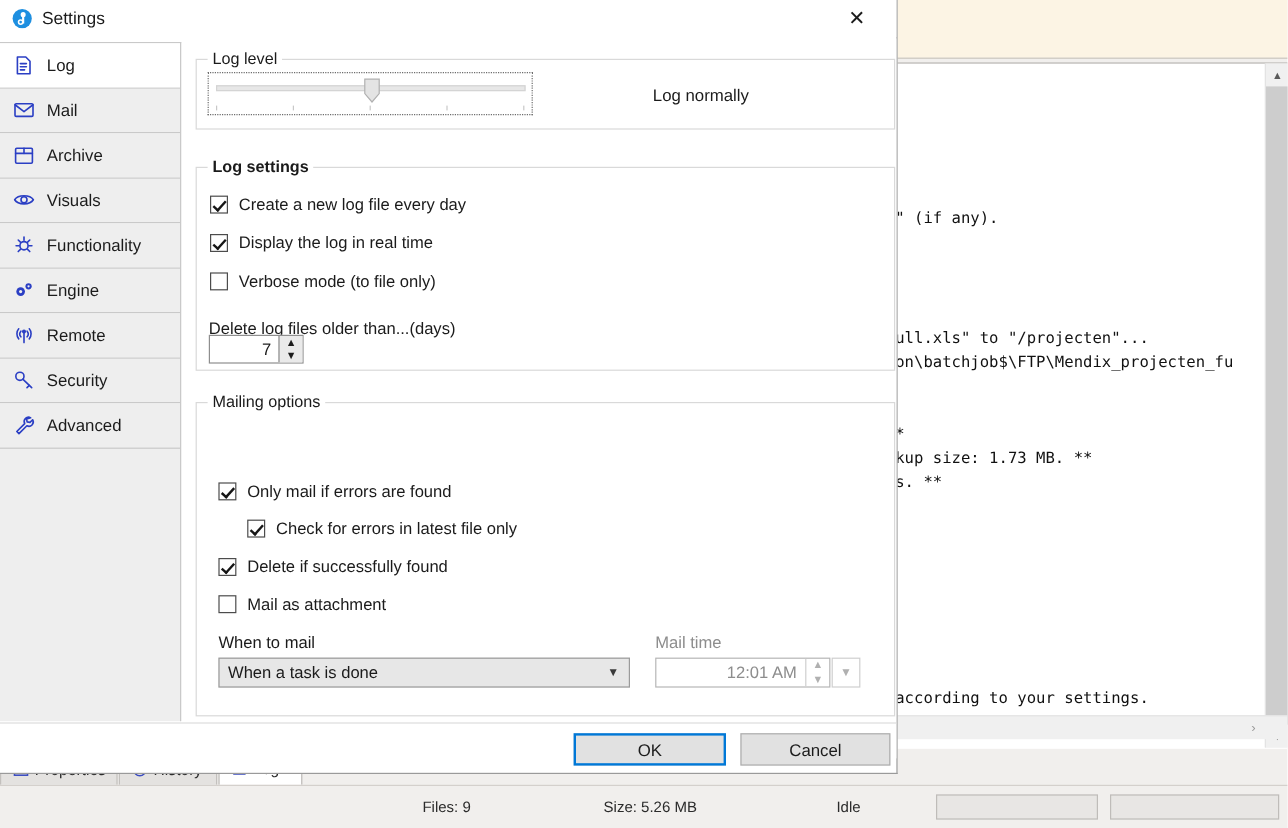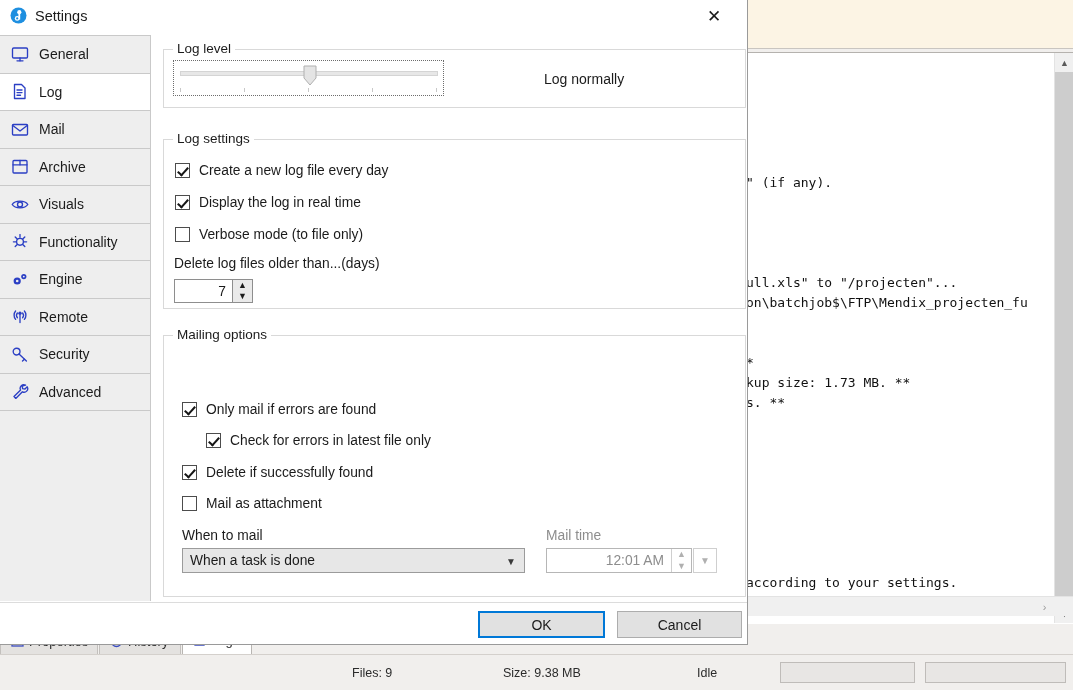--- a/index.html
+++ b/index.html
@@ -319,21 +319,21 @@
           <svg width="13" height="13" viewBox="0 0 13 13">
               <path d="M2 2 h6 l3 3 v6 h-9 z" fill="none" stroke="#3b4cc0" stroke-width="1.3"></path>
             </svg>
         </span>
         <span>Log</span>
       </div>
     </div>
 
     <div class="statusbar">
       <div class="st-item" style="left:352px;">Files: 9</div>
-      <div class="st-item" style="left:503px;">Size: 9.38 MB</div>
+      <div class="st-item" style="left:503px;">Size: 5.26 MB</div>
       <div class="st-item" style="left:697px;">Idle</div>
     </div>
     <div class="st-prog" style="left:780px;width:135px;"></div>
     <div class="st-prog" style="left:925px;width:141px;"></div>
   </div>
 
   <div class="dialog">
 
     <div class="titlebar">
       <span class="title-icon">
@@ -343,30 +343,20 @@
           <rect x="8.4" y="6.6" width="1.8" height="6" fill="#ffffff"></rect>
           <circle cx="7.2" cy="11.4" r="2.4" fill="#ffffff"></circle>
           <circle cx="7.2" cy="11.4" r="1.1" fill="#1e8fe0"></circle>
         </svg>
       </span>
       <span class="title-text">Settings</span>
       <span class="closebtn">✕</span>
     </div>
 
     <div class="sidebar" id="sidebar">
-        <div class="side-item">
-          <span class="side-ico">
-            <svg width="19" height="17" viewBox="0 0 19 17" fill="none" stroke="#2b3fc4" stroke-width="1.35" stroke-linecap="round" stroke-linejoin="round">
-              <rect x="1.5" y="2" width="15" height="10" rx="1.2"></rect>
-              <line x1="6" y1="14.8" x2="12" y2="14.8"></line>
-              <line x1="9" y1="12" x2="9" y2="14.8"></line>
-            </svg>
-          </span>
-          <span>General</span>
-        </div>
         <div class="side-item active">
           <span class="side-ico">
             <svg width="19" height="17" viewBox="0 0 19 17" fill="none" stroke="#2b3fc4" stroke-width="1.35" stroke-linecap="round" stroke-linejoin="round">
               <path d="M3.5 1.5 h7 l3.5 3.5 v10.5 h-10.5 z"></path>
               <line x1="6" y1="7" x2="11" y2="7"></line>
               <line x1="6" y1="9.6" x2="11" y2="9.6"></line>
               <line x1="6" y1="12.2" x2="9.5" y2="12.2"></line>
             </svg>
           </span>
           <span>Log</span>
@@ -473,38 +463,38 @@
         <div class="tickrow" style="left:6px; top:27px; width:258px;">
           <div class="tick" style="left:0px;"></div>
           <div class="tick" style="left:64px;"></div>
           <div class="tick" style="left:128px;"></div>
           <div class="tick" style="left:192px;"></div>
           <div class="tick" style="left:256px;"></div>
         </div>
       </div>
       <div class="loglevel-text" style="left:392px; top:39px;">Log normally</div>
 
-      <div class="gbox" style="left:11px; top:107px; width:583px; height:170px;">
+      <div class="gbox" style="left:11px; top:107px; width:583px; height:170px;font-weight:bold;">
         <span class="glegend">Log settings</span>
       </div>
 
       <div class="cbrow" style="left:23px; top:131px;">
         <span class="cbox checked"></span>
         <span class="cblabel">Create a new log file every day</span>
       </div>
       <div class="cbrow" style="left:23px; top:163px;">
         <span class="cbox checked"></span>
         <span class="cblabel">Display the log in real time</span>
       </div>
       <div class="cbrow" style="left:23px; top:195px;">
         <span class="cbox"></span>
         <span class="cblabel">Verbose mode (to file only)</span>
       </div>
 
-      <div class="plainlabel" style="left:22px; top:224px;">Delete log files older than...(days)</div>
+      <div class="plainlabel" style="left:22px; top:234px;">Delete log files older than...(days)</div>
       <div class="spin" style="left:22px; top:247px; width:79px; height:24px;">
         <div class="val">7</div>
         <div class="btns">
           <div>▲</div>
           <div>▼</div>
         </div>
       </div>
 
       <div class="gbox" style="left:11px; top:303px; width:583px; height:262px;">
         <span class="glegend">Mailing options</span>

